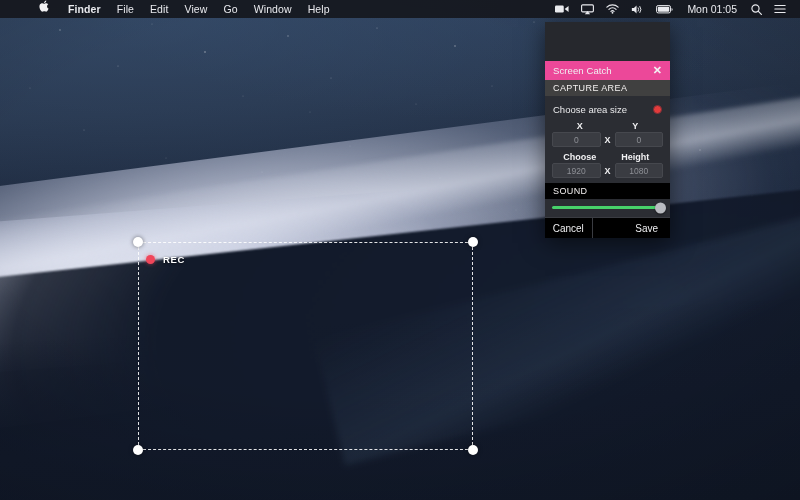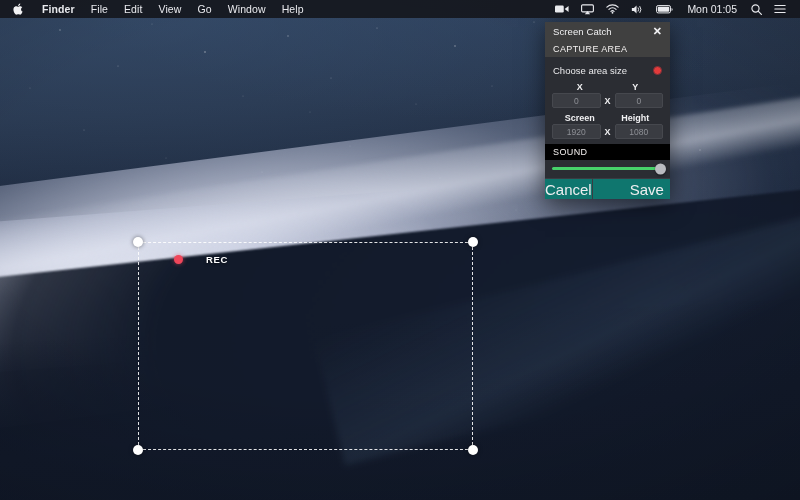--- a/index.html
+++ b/index.html
@@ -123,21 +123,21 @@
     left: 0; top: 0;
     width: 800px;
     height: 18px;
     background: rgba(22,24,30,0.93);
     display: flex;
     align-items: center;
     color: #e9eaee;
     font-size: 10.5px;
     z-index: 40;
   }
-  .mb-left { display: flex; align-items: center; height: 100%; }
+  .mb-left { display: flex; align-items: flex-start; height: 100%; padding-left: 26px; }
   .mb-apple {
     padding: 0 11px 0 13px;
     font-size: 12px;
     line-height: 1;
     display: flex;
     align-items: center;
   }
   .mb-item {
     padding: 0 8px;
     height: 100%;
@@ -215,22 +215,21 @@
   .h-tr { right: -5px; top: -5px; }
   .h-bl { left: -5px; bottom: -5px; }
   .h-br { right: -5px; bottom: -5px; }
 
   .rec {
     position: absolute;
     left: 8px;
     top: 12px;
     display: flex;
     align-items: center;
-    gap: 23px;
-    margin-left: 28px;
+    gap: 8px;
   }
   .rec-dot {
     width: 9px;
     height: 9px;
     border-radius: 50%;
     background: #f0465a;
     box-shadow: 0 0 4px rgba(240,70,90,0.6);
   }
   .rec-label {
     color: #ffffff;
@@ -247,24 +246,25 @@
     top: 22px;
     width: 125px;
     background: #26282d;
     z-index: 35;
     box-shadow: 0 5px 22px rgba(0,0,0,0.55);
     font-size: 9.5px;
     color: #e8e8ea;
   }
   .panel-title {
     height: 19px;
-    background: #404040;
+    background: #ec4899;
     display: flex;
     align-items: center;
     padding: 0 6px 0 8px;
+    margin-top: 39px;
   }
   .panel-title-text {
     font-size: 9.5px;
     color: #f0f0f2;
     letter-spacing: .1px;
   }
   .panel-close {
     margin-left: auto;
     font-size: 11px;
     line-height: 1;
@@ -375,23 +375,23 @@
     display: flex;
     height: 20px;
     background: #1c1d21;
     border-top: 1px solid #3a3c42;
   }
   .pbtn {
     flex: 1;
     display: flex;
     align-items: center;
     justify-content: center;
-    font-size: 15px;
+    font-size: 10px;
     color: #eeeef0;
-    background: #0f766e;
+    background: #000000;
   }
   .pbtn + .pbtn { border-left: 1px solid #3a3c42; padding-left: 31px; }
 </style>
 </head>
 <body>
 
 <div id="screen">
 
   <div class="wallpaper">
     <svg class="stars" viewBox="0 0 800 500" preserveAspectRatio="none">
@@ -544,21 +544,21 @@
         <span>X</span>
         <span>Y</span>
       </div>
       <div class="field-row">
         <div class="field">0</div>
         <div class="field-x">X</div>
         <div class="field">0</div>
       </div>
 
       <div class="field-labels">
-        <span>Screen</span>
+        <span>Choose</span>
         <span>Height</span>
       </div>
       <div class="field-row">
         <div class="field">1920</div>
         <div class="field-x">X</div>
         <div class="field">1080</div>
       </div>
     </div>
 
     <div class="section-head dark">SOUND</div>

